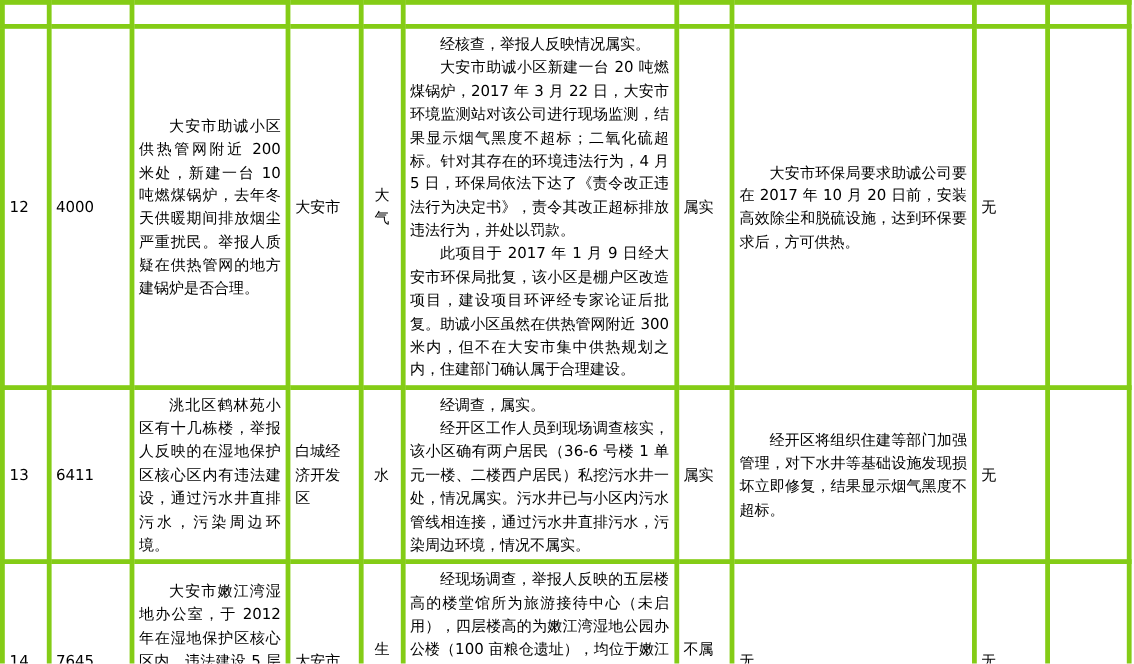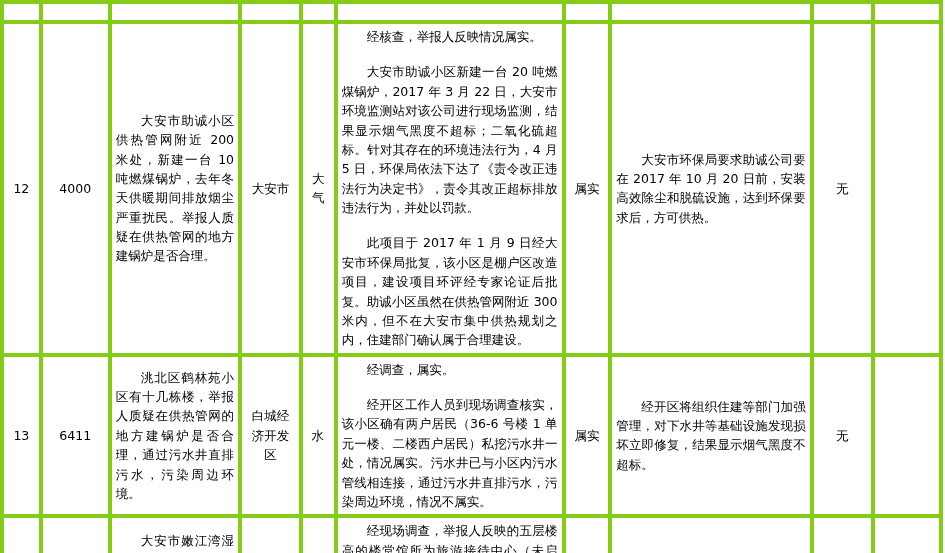--- a/index.html
+++ b/index.html
@@ -33,42 +33,42 @@
   col.c-code    { width: 68px; }
   col.c-desc    { width: 128px; }
   col.c-area    { width: 60px; }
   col.c-type    { width: 34px; }
   col.c-detail  { width: 224px; }
   col.c-true    { width: 46px; }
   col.c-measure { width: 198px; }
   col.c-resp    { width: 60px; }
   col.c-last    { width: 67px; }
 
-  .center { text-align: center; }
+  .center { text-align: left; }
   .just {
     text-align: justify;
     text-justify: inter-ideograph;
   }
   .indent { text-indent: 2em; }
   .vert {
     text-align: center;
     letter-spacing: 1px;
   }
   .vert span.v {
     display: inline-block;
     width: 1em;
     line-height: 1.35;
   }
   .top-strip td {
     height: 10px;
     padding: 0;
     border: 1px solid #000000;
   }
   .p { margin: 0; }
-  .p + .p { margin-top: 16px; }
+  .p + .p { margin-top: 0px; }
 </style>
 </head>
 <body>
 
 <table class="report">
   <colgroup>
     <col class="c-no">
       <col class="c-code">
       <col class="c-desc">
       <col class="c-area">
@@ -107,21 +107,21 @@
     </td>
     <td class="center">属实</td>
     <td class="just indent">大安市环保局要求助诚公司要在 2017 年 10 月 20 日前，安装高效除尘和脱硫设施，达到环保要求后，方可供热。</td>
     <td class="center">无</td>
     <td class="center"></td>
   </tr>
 
   <tr>
     <td class="center">13</td>
     <td class="center">6411</td>
-    <td class="just indent">洮北区鹤林苑小区有十几栋楼，举报人质疑在供热管网的地方建锅炉是否合理，通过污水井直排污水，污染周边环境。</td>
+    <td class="just indent">洮北区鹤林苑小区有十几栋楼，举报人反映的在湿地保护区核心区内有违法建设，通过污水井直排污水，污染周边环境。</td>
     <td class="center">白城经济开发区</td>
     <td class="vert">水</td>
     <td class="just">
       <p class="p indent">经调查，属实。</p>
       <p class="p indent">经开区工作人员到现场调查核实，该小区确有两户居民（36-6 号楼 1 单元一楼、二楼西户居民）私挖污水井一处，情况属实。污水井已与小区内污水管线相连接，通过污水井直排污水，污染周边环境，情况不属实。</p>
     </td>
     <td class="center">属实</td>
     <td class="just indent">经开区将组织住建等部门加强管理，对下水井等基础设施发现损坏立即修复，结果显示烟气黑度不超标。</td>
     <td class="center">无</td>
     <td class="center"></td>

